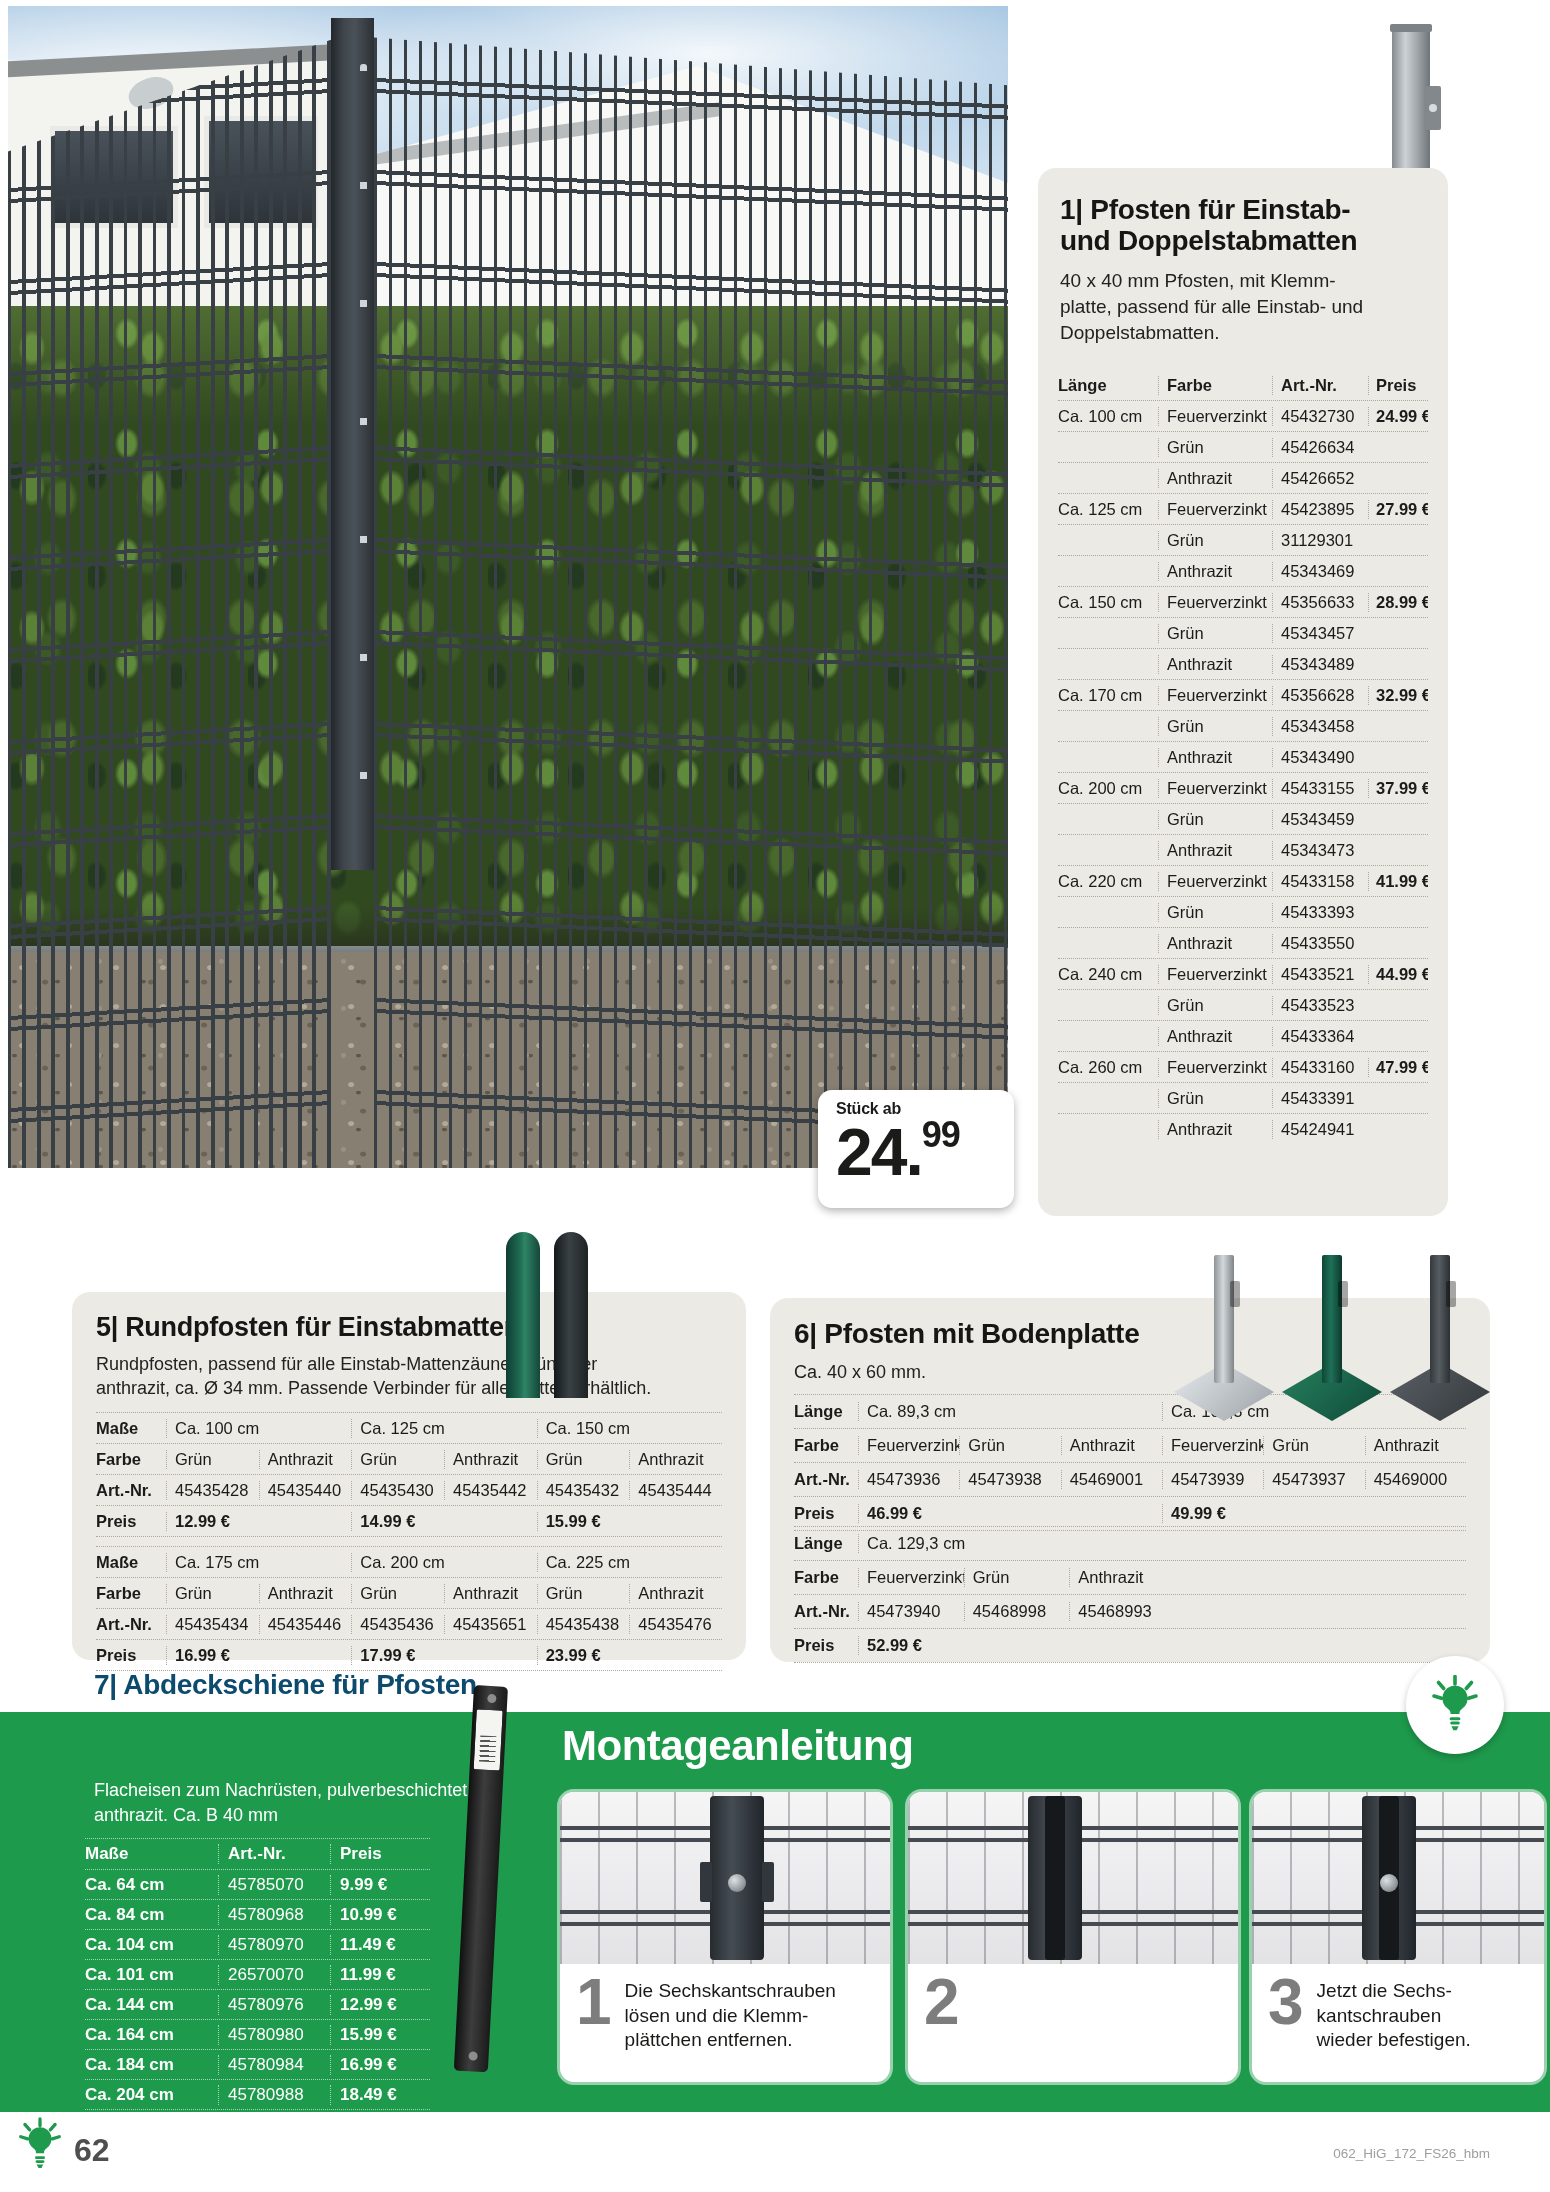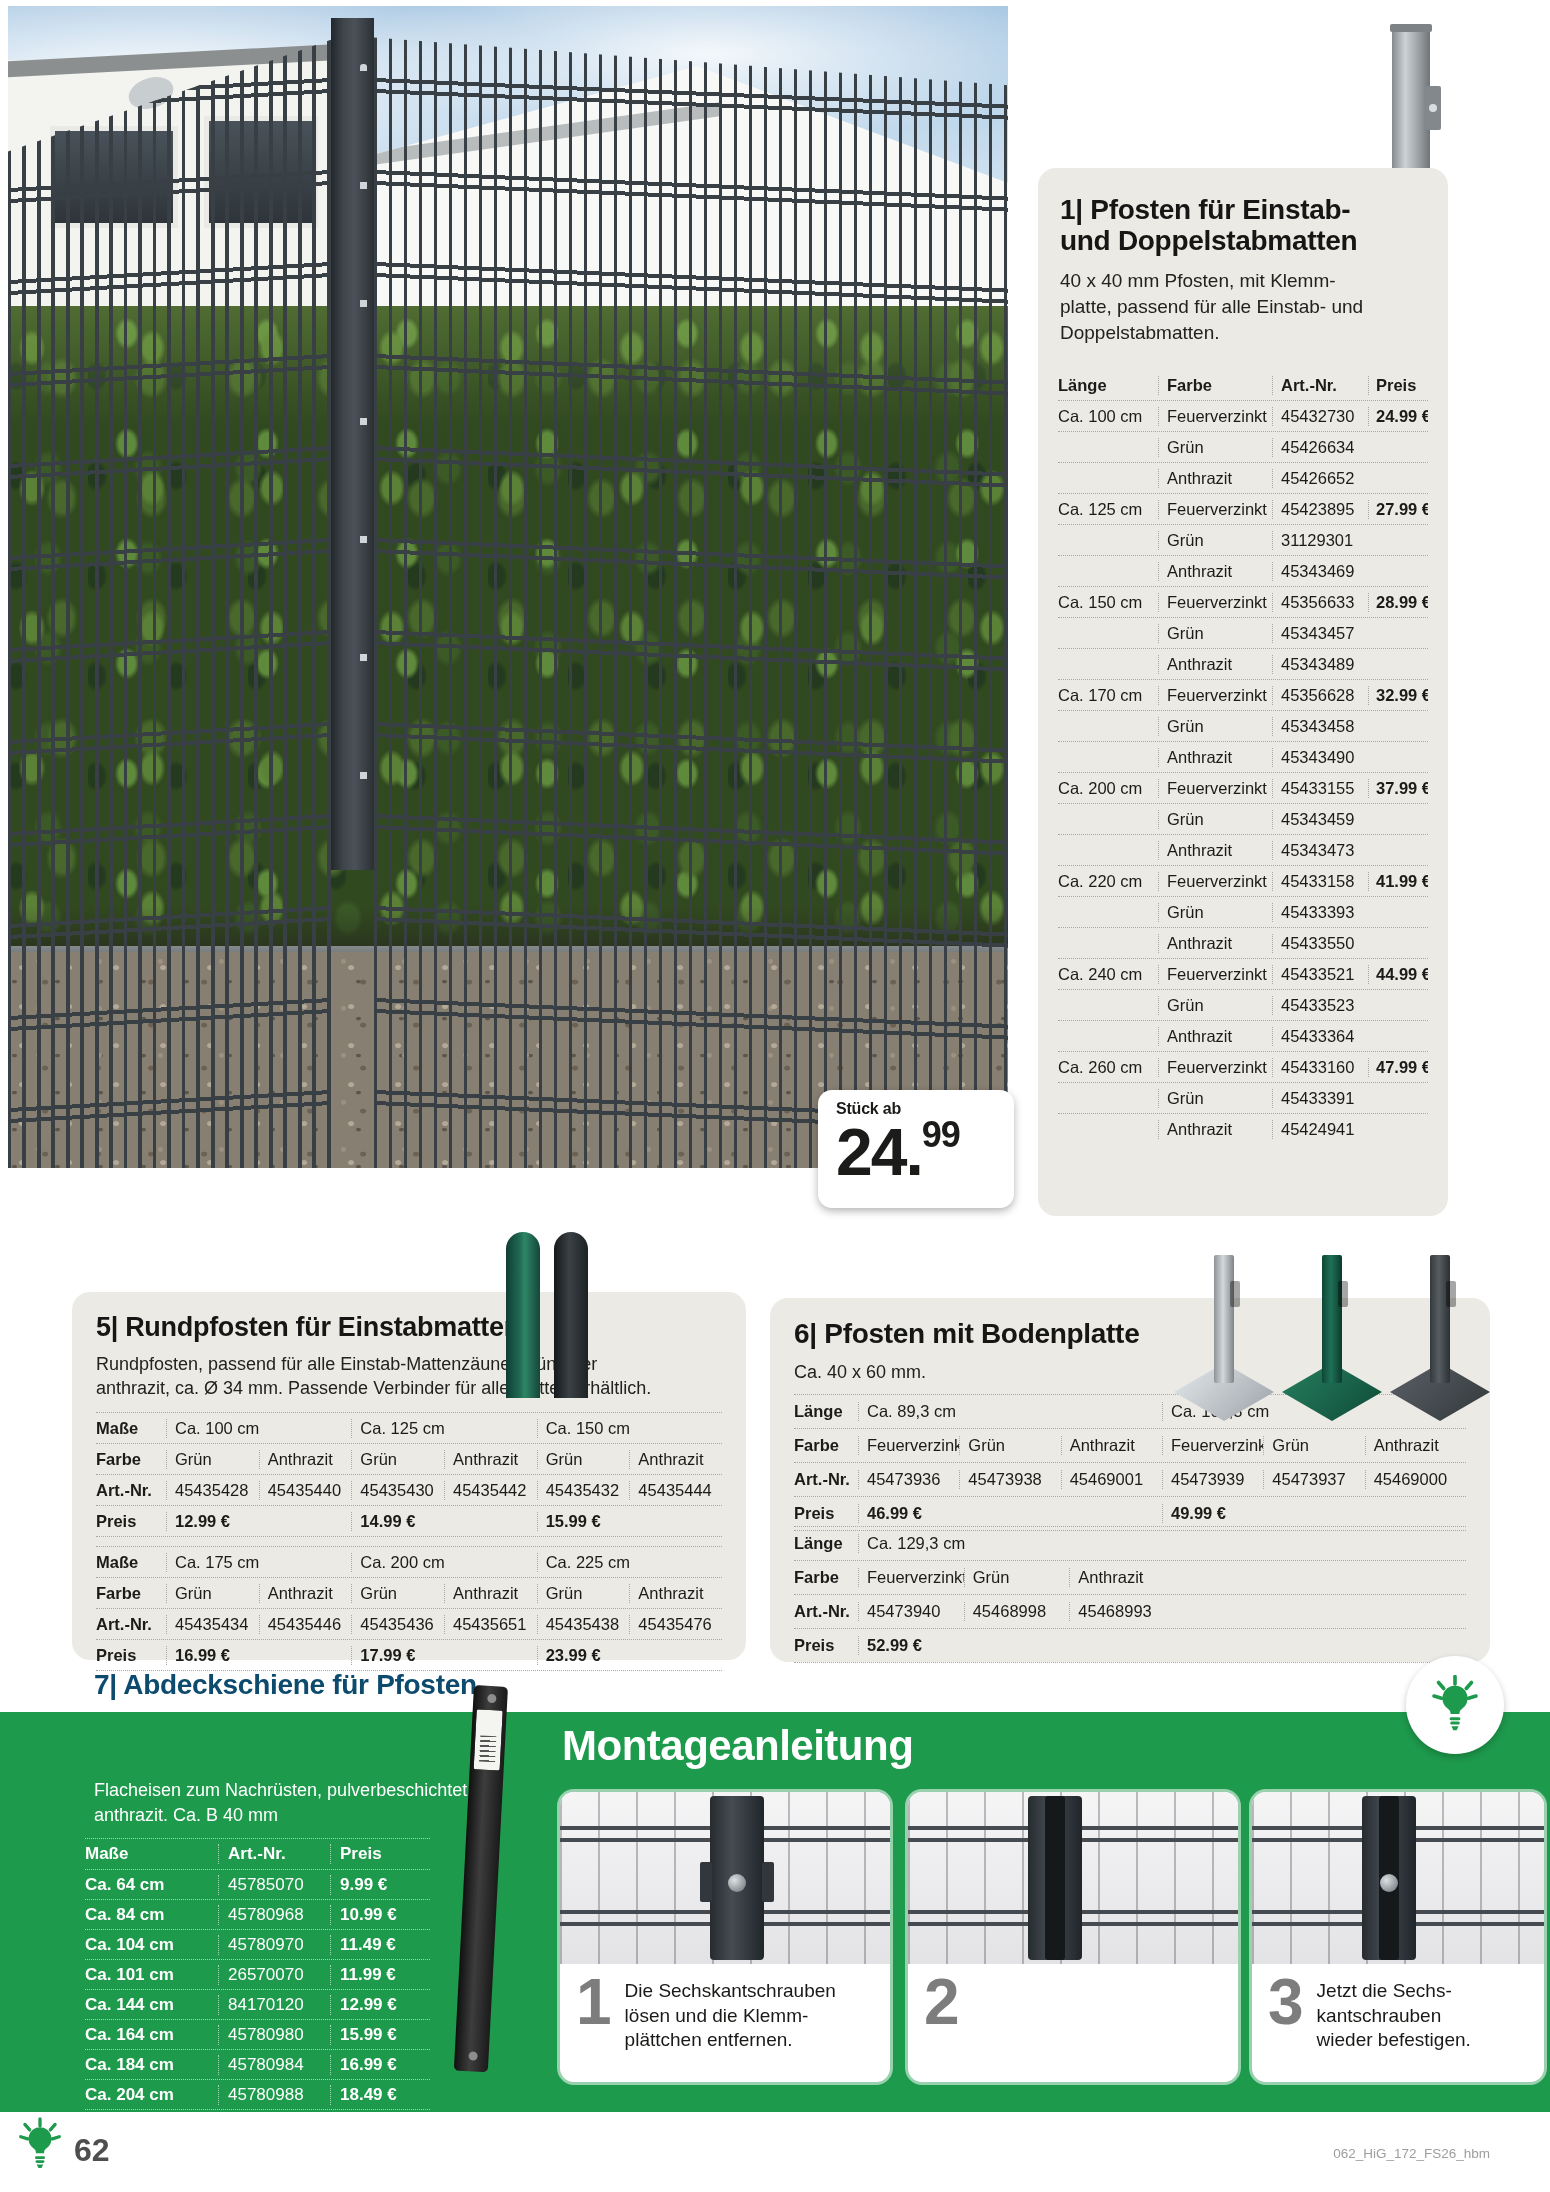--- a/index.html
+++ b/index.html
@@ -592,21 +592,21 @@
         <div class="t7c t7c1">45780970</div>
         <div class="t7c t7c2">11.49 €</div>
       </div>
       <div class="t7-row">
         <div class="t7c t7c0">Ca. 101 cm</div>
         <div class="t7c t7c1">26570070</div>
         <div class="t7c t7c2">11.99 €</div>
       </div>
       <div class="t7-row">
         <div class="t7c t7c0">Ca. 144 cm</div>
-        <div class="t7c t7c1">84170120</div>
+        <div class="t7c t7c1">45780976</div>
         <div class="t7c t7c2">12.99 €</div>
       </div>
       <div class="t7-row">
         <div class="t7c t7c0">Ca. 164 cm</div>
         <div class="t7c t7c1">45780980</div>
         <div class="t7c t7c2">15.99 €</div>
       </div>
       <div class="t7-row">
         <div class="t7c t7c0">Ca. 184 cm</div>
         <div class="t7c t7c1">45780984</div>

